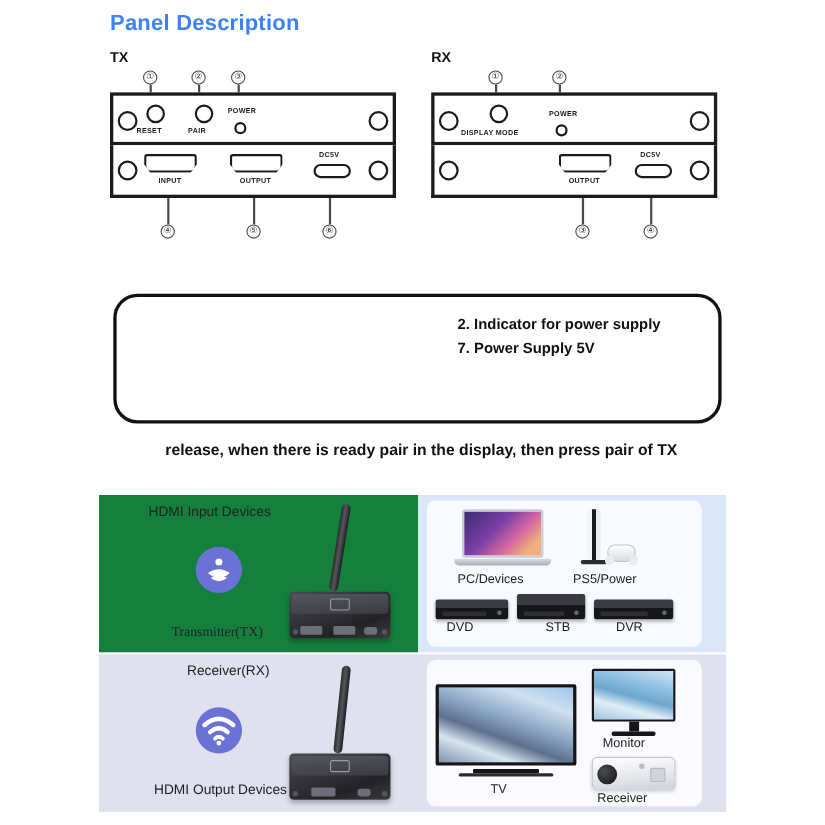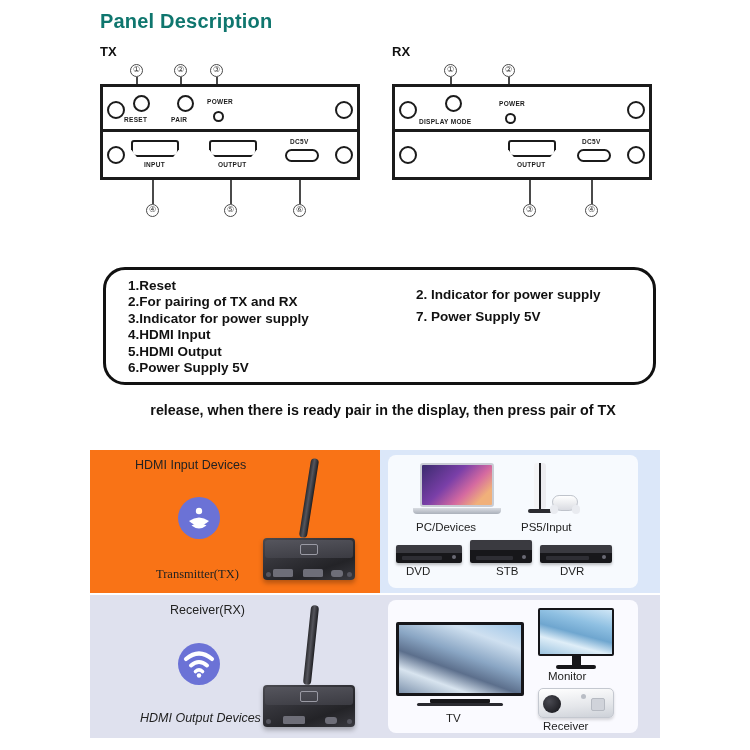--- a/index.html
+++ b/index.html
@@ -9,21 +9,21 @@
     font-family:"Liberation Sans", sans-serif;
     color:#1a1a1a;
     overflow:hidden;
     position:relative;
   }
   .page{position:absolute;inset:0;}
 
   
   .page-title{
     position:absolute;left:100px;top:10px;
-    font-size:20px;font-weight:bold;letter-spacing:.2px;color:#0f766e;
+    font-size:20px;font-weight:bold;letter-spacing:.2px;color:#3b82f6;
   }
 
   
   .diagram{position:absolute;left:0;top:44px;width:750px;height:220px;}
   .panel-group{position:absolute;top:0;}
   .panel-group.tx{left:100px;}
   .panel-group.rx{left:392px;}
   .panel-label{
     font-size:13px;font-weight:bold;color:#111;
     position:absolute;top:0;left:0;
@@ -107,21 +107,21 @@
     text-align:center;
   }
 
   
   .photo-row{position:absolute;left:90px;width:570px;height:143px;}
   .photo-row.tx{top:450px;}
   .photo-row.rx{top:595px;}
   .pane{position:absolute;top:0;height:143px;box-sizing:border-box;}
   .pane.left{left:0;width:290px;}
   .pane.right{left:290px;width:280px;}
-  .tx .pane.left{background:#f97316;text-align:right;}
+  .tx .pane.left{background:#15803d;text-align:right;}
   .tx .pane.right{background:#dbe7f9;}
   .rx .pane.left{background:#dfe1ee;}
   .rx .pane.right{background:#dfe1ee;}
   .inner-card{
     position:absolute;left:8px;top:5px;width:250px;height:133px;
     background:#f7fafe;border-radius:8px;
   }
   .rx .inner-card{background:#fafaff;}
 
   .cap{
@@ -321,30 +321,20 @@
       </div>
 
       <div class="lead" style="left:137px;top:136px;height:24px;"></div>
       <div class="cnum" style="left:131px;top:160px;">③</div>
       <div class="lead" style="left:199px;top:136px;height:24px;"></div>
       <div class="cnum" style="left:193px;top:160px;">④</div>
     </div>
   </div>
 
   <div class="legend">
-    <div class="legend-col left">
-      <ul>
-        <li>1.Reset</li>
-        <li>2.For pairing of TX and RX</li>
-        <li>3.Indicator for power supply</li>
-        <li>4.HDMI Input</li>
-        <li>5.HDMI Output</li>
-        <li>6.Power Supply 5V</li>
-      </ul>
-    </div>
     <div class="legend-col right">
       <ul>
         <li>2. Indicator for power supply</li>
         <li>7. Power Supply 5V</li>
       </ul>
     </div>
   </div>
 
   <div class="howto">
     <div>release, when there is ready pair in the display, then press pair of TX</div>
@@ -385,21 +375,21 @@
           <div class="lp-screen"></div>
           <div class="lp-base"></div>
         </div>
         <div class="cap" style="left:28px;top:66px;">PC/Devices</div>
 
         <div class="ps5" style="left:146px;top:8px;">
           <div class="ps5-body"></div>
           <div class="ps5-base"></div>
         </div>
         <div class="pad" style="left:164px;top:40px;"></div>
-        <div class="cap" style="left:133px;top:66px;">PS5/Input</div>
+        <div class="cap" style="left:133px;top:66px;">PS5/Power</div>
 
         <div class="slimbox" style="left:8px;top:90px;width:66px;height:18px;">
           <div class="strip"></div>
           <div class="dot"></div>
         </div>
         <div class="cap" style="left:18px;top:110px;">DVD</div>
 
         <div class="slimbox" style="left:82px;top:85px;width:62px;height:23px;">
           <div class="strip"></div>
           <div class="dot"></div>
@@ -421,21 +411,21 @@
 
       <div class="bicon" style="left:88px;top:48px;">
         <svg width="42" height="42" viewBox="0 0 42 42" aria-hidden="true">
           <path d="M8 16 q13 -11 26 0" stroke="#ffffff" stroke-width="4.2" fill="none" stroke-linecap="round"></path>
           <path d="M13 22.5 q8 -7 16 0" stroke="#ffffff" stroke-width="4" fill="none" stroke-linecap="round"></path>
           <path d="M17.5 28.5 q3.5 -3.2 7 0" stroke="#ffffff" stroke-width="3.6" fill="none" stroke-linecap="round"></path>
           <circle cx="21" cy="32.5" r="2.2" fill="#ffffff"></circle>
         </svg>
       </div>
 
-      <div class="cap big" style="left:50px;top:116px;font-style:italic;">HDMI Output Devices</div>
+      <div class="cap big" style="left:50px;top:116px;">HDMI Output Devices</div>
 
       <div class="devphoto" style="left:165px;top:8px;width:120px;height:132px;">
         <div class="antenna" style="left:52px;top:2px;height:80px;transform:rotate(6deg);"></div>
         <div class="box" style="left:8px;top:82px;">
           <div class="top"></div>
           <div class="logo"></div>
           <div class="port" style="left:20px;width:22px;"></div>
           <div class="port" style="left:62px;width:12px;height:7px;border-radius:3px;"></div>
           <div class="screwdot" style="left:3px;"></div>
           <div class="screwdot" style="right:3px;"></div>

